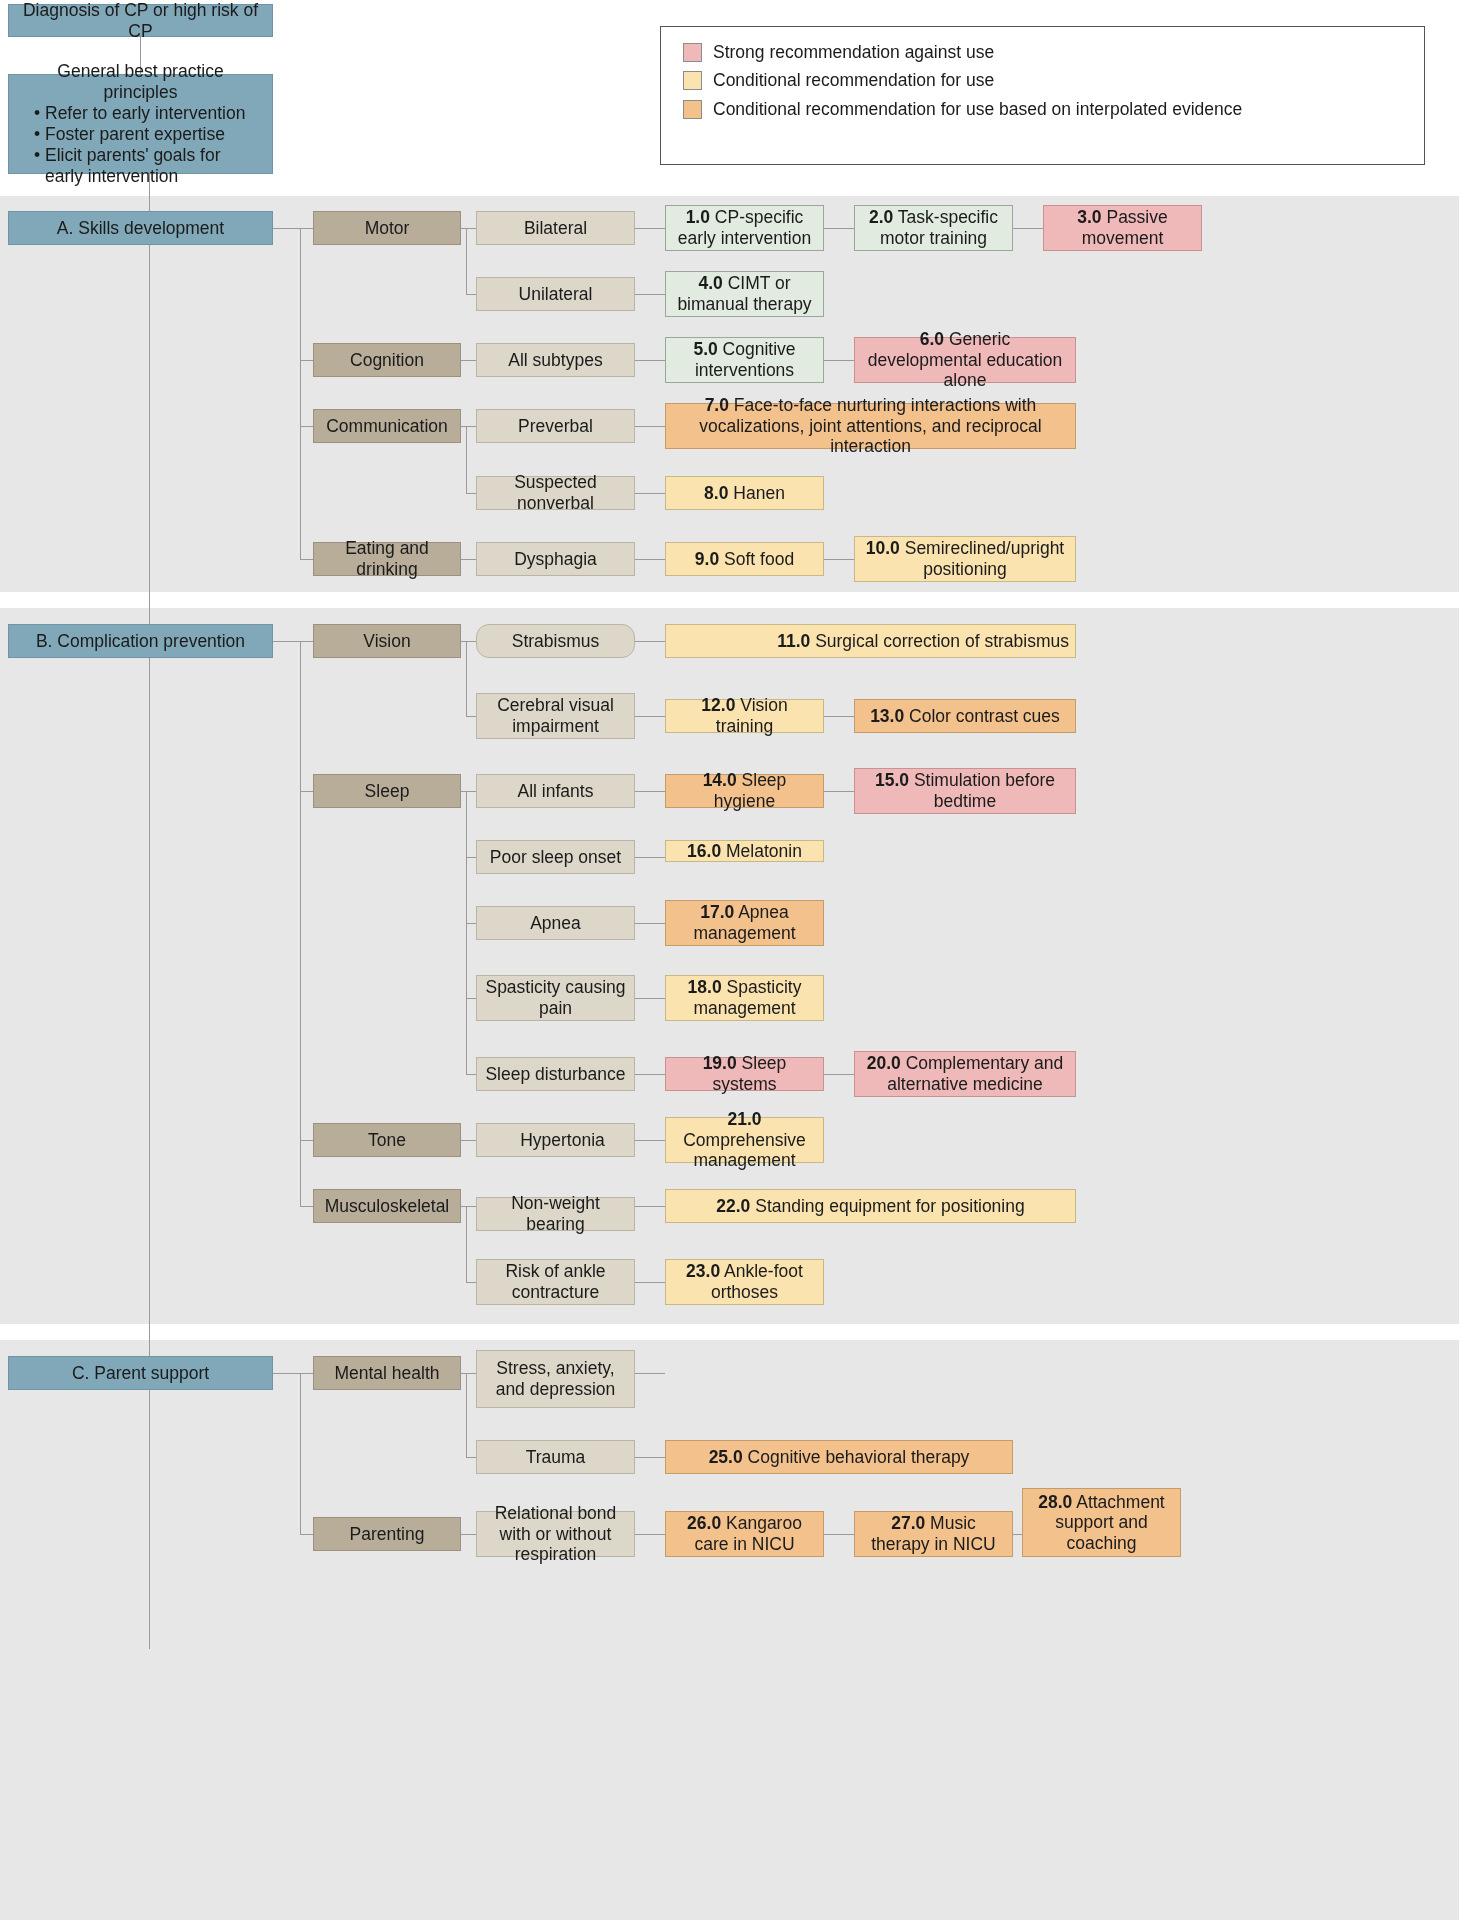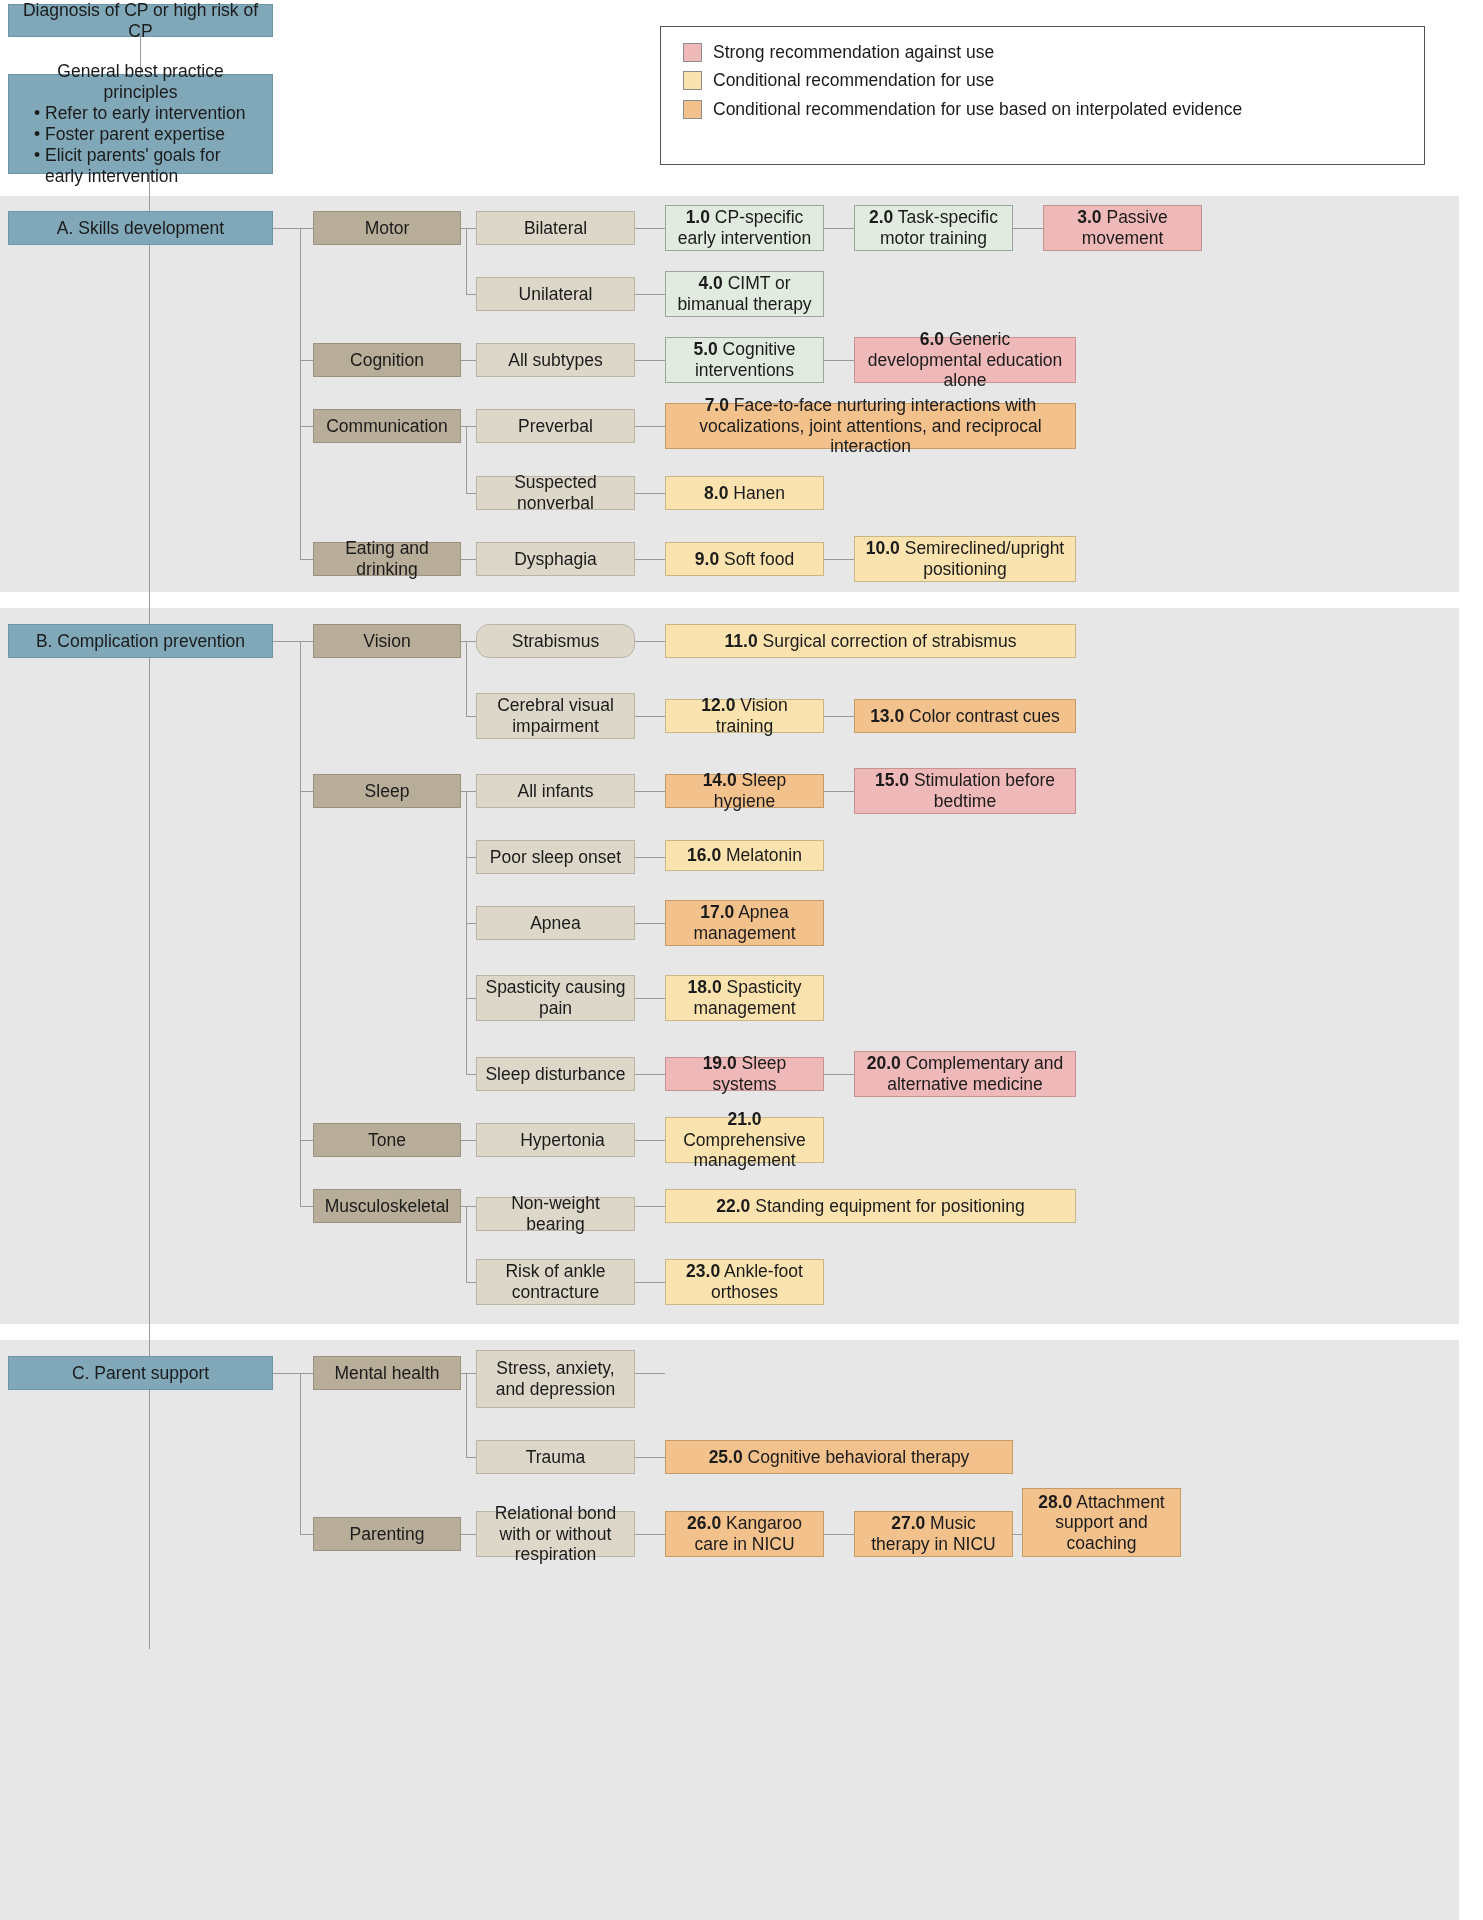--- a/index.html
+++ b/index.html
@@ -256,21 +256,21 @@
   <div class="ln h" style="left:466px;top:716px;width:14px;"></div>
 
   <div class="box beige" style="left:476px;top:624px;width:159px;height:34px;border-radius:13px;">
     <span class="inner">Strabismus</span>
   </div>
   <div class="box beige" style="left:476px;top:693px;width:159px;height:46px;">
     <span class="inner">Cerebral visual impairment</span>
   </div>
 
   <div class="ln h" style="left:635px;top:641px;width:30px;"></div>
-  <div class="box yellow" style="left:665px;top:624px;width:411px;height:34px;">
+  <div class="box yellow" style="left:665px;top:624px;width:411px;height:34px;text-align:right;">
     <span class="inner"><b class="num">11.0</b> <span>Surgical correction of strabismus</span></span>
   </div>
   <div class="ln h" style="left:635px;top:716px;width:30px;"></div>
   <div class="box yellow" style="left:665px;top:699px;width:159px;height:34px;">
     <span class="inner"><b class="num">12.0</b> <span>Vision training</span></span>
   </div>
   <div class="ln h" style="left:824px;top:716px;width:30px;"></div>
   <div class="box orange" style="left:854px;top:699px;width:222px;height:34px;">
     <span class="inner"><b class="num">13.0</b> <span>Color contrast cues</span></span>
   </div>
@@ -305,21 +305,21 @@
   <div class="ln h" style="left:635px;top:791px;width:30px;"></div>
   <div class="box orange" style="left:665px;top:774px;width:159px;height:34px;">
     <span class="inner"><b class="num">14.0</b> <span>Sleep hygiene</span></span>
   </div>
   <div class="ln h" style="left:824px;top:791px;width:30px;"></div>
   <div class="box pink" style="left:854px;top:768px;width:222px;height:46px;">
     <span class="inner"><b class="num">15.0</b> <span>Stimulation before bedtime</span></span>
   </div>
 
   <div class="ln h" style="left:635px;top:857px;width:30px;"></div>
-  <div class="box yellow" style="left:665px;top:840px;width:159px;height:31px;">
+  <div class="box yellow" style="left:665px;top:840px;width:159px;height:22px;">
     <span class="inner"><b class="num">16.0</b> <span>Melatonin</span></span>
   </div>
 
   <div class="ln h" style="left:635px;top:923px;width:30px;"></div>
   <div class="box orange" style="left:665px;top:900px;width:159px;height:46px;">
     <span class="inner"><b class="num">17.0</b> <span>Apnea management</span></span>
   </div>
 
   <div class="ln h" style="left:635px;top:998px;width:30px;"></div>
   <div class="box yellow" style="left:665px;top:975px;width:159px;height:46px;">

